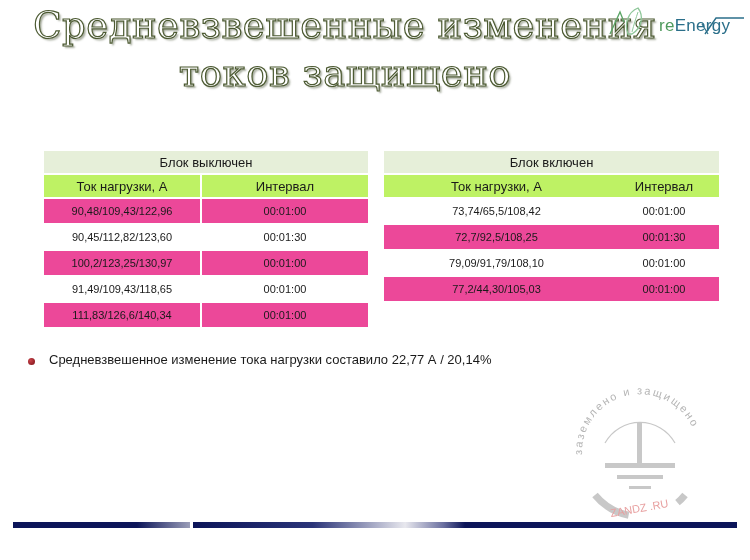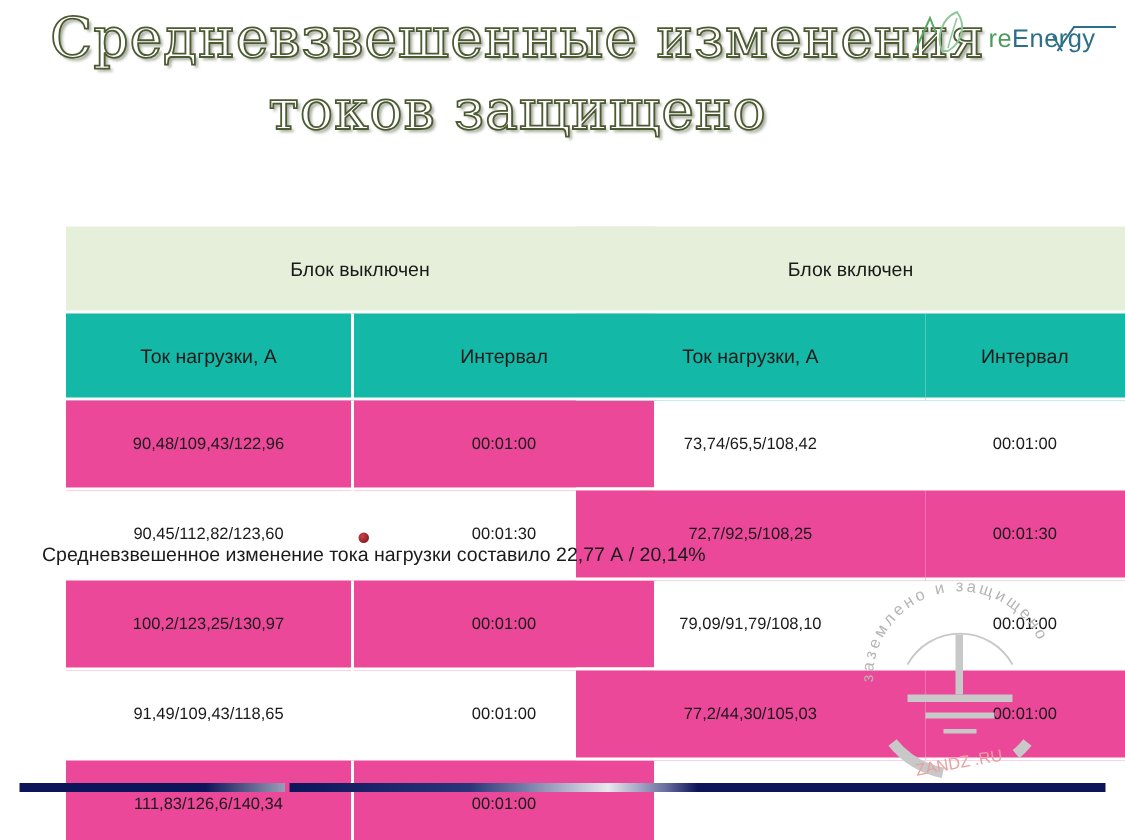--- a/index.html
+++ b/index.html
@@ -24,31 +24,31 @@
   .logo .logo-text {
     position: absolute; left: 61px; top: 12px;
     font-size: 17px; letter-spacing: 0.3px; color: #2b6f8a;
     font-family: "Liberation Sans", sans-serif;
   }
   .logo .logo-text .gr { color: #4f9a5d; }
   .tbl {
     position: absolute; top: 151px; border-collapse: separate; border-spacing: 0;
     font-size: 11px; color: #1a1a1a;
   }
-  .tbl td { padding: 17px; text-align: center; border-bottom: 2px solid #ffffff; }
+  .tbl td { padding: 0; text-align: center; border-bottom: 2px solid #ffffff; }
   .tbl .hdr1 td { background: #e6efd9; height: 22px; font-size: 13px; }
-  .tbl .hdr2 td { background: #14b8a6; height: 22px; font-size: 13px; }
+  .tbl .hdr2 td { background: #bef264; height: 22px; font-size: 13px; }
   .tbl .row td { height: 24px; }
   .tbl .row.alt td { background: #ec4899; }
   .tbl .row td.sep, .tbl .hdr2 td.sep, .tbl .hdr1 td.sep { border-right: 2px solid #ffffff; }
   #tbl-left { left: 44px; }
   #tbl-right { left: 384px; }
   .bullet-line {
     position: absolute; left: 28px; top: 352px; font-size: 13px; color: #1a1a1a;
-    display: flex; align-items: center; flex-direction: column;
+    display: flex; align-items: center;
   }
   .bullet-dot {
     width: 7px; height: 7px; border-radius: 50%;
     background: radial-gradient(circle at 35% 35%, #c9434a, #7a0f16);
     margin-right: 14px; margin-top: 3px;
   }
   .watermark { position: absolute; left: 565px; top: 385px; width: 150px; height: 140px; }
   .footer-bar {
     position: absolute; left: 13px; top: 522px; width: 724px; height: 6px;
   }

